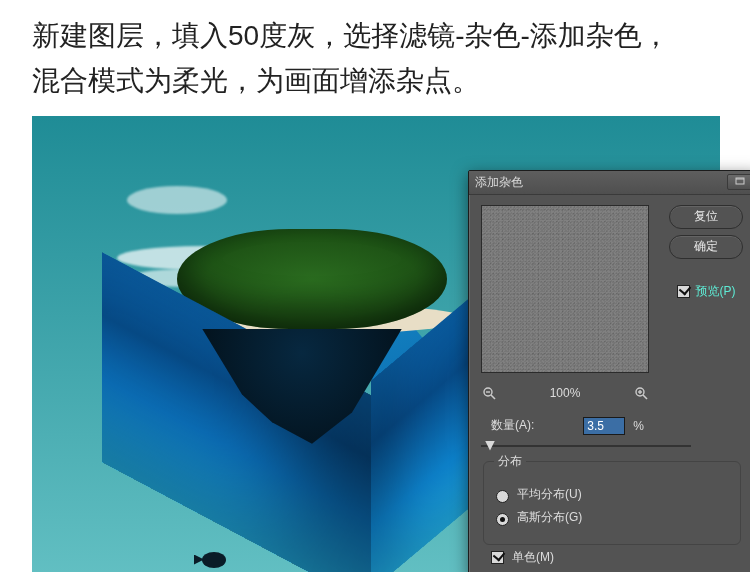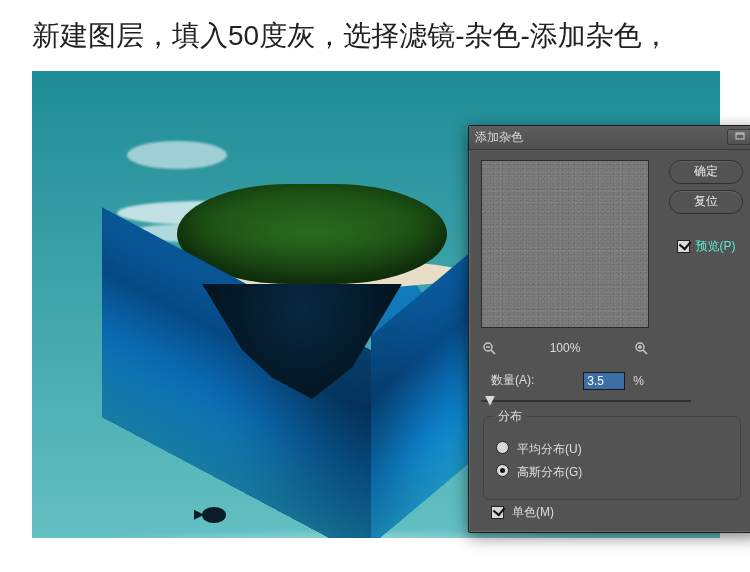--- a/index.html
+++ b/index.html
@@ -81,28 +81,29 @@
   .chk.checked::after { content:""; position:absolute; left:2px; top:-1px; width:8px; height:6px; border-left:2px solid #111; border-bottom:2px solid #111; transform:rotate(-50deg); }
   .radio { width:13px; height:13px; border-radius:50%; background:#d9d9d9; border:1px solid #222; position:relative; flex:0 0 auto; }
   .radio.checked::after { content:""; position:absolute; left:3px; top:3px; width:5px; height:5px; border-radius:50%; background:#111; }
   .amount-row { position:absolute; left: 22px; top: 222px; display:flex; align-items:center; gap:8px; color:#ddd; }
   .num-input { width: 42px; height:18px; background:#3b6ea5; color:#fff; border:1px solid #1a1a1a; padding:0 3px; text-align:left; font-size:12px;margin-left:41px; }
   .slider-wrap { position:absolute; left: 12px; top: 244px; width: 210px; height: 14px; }
   .slider-track { position:absolute; left:0; right:0; top:6px; height:2px; background:#333; }
   .slider-knob { position:absolute; left:4px; top:2px; width:10px; height:10px; background:#d9d9d9; clip-path: polygon(0 0,100% 0,50% 100%); cursor:pointer; }
   .group { position:absolute; left: 14px; top: 266px; width: 258px; border:1px solid #444; border-radius:6px; padding: 18px 12px 12px 12px; }
   .group-title { position:absolute; left:10px; top:-9px; background:#535353; padding:0 4px; color:#ddd; }
-  .radio-row { display:flex; align-items:flex-start; gap:8px; margin: 6px 0; color:#ddd; cursor:pointer; }
+  .radio-row { display:flex; align-items:flex-end; gap:8px; margin: 6px 0; color:#ddd; cursor:pointer; }
   .mono-row { position:absolute; left: 22px; top: 354px; display:flex; align-items:center; gap:8px; color:#ddd; cursor:pointer; }
 </style>
 </head>
 <body>
 
 <div class="instruction">
   <div>新建图层，填入50度灰，选择滤镜-杂色-添加杂色，</div>
+  <div>混合模式为柔光，为画面增添杂点。</div>
 </div>
 
 <div class="stage">
   <div class="canvas">
     <div class="sky-grad"></div>
     <div class="cloud cloud1"></div>
     <div class="cloud cloud2"></div>
     <div class="cloud cloud3"></div>
     <div class="floor"></div>
     <div class="cube-wrap">
@@ -148,22 +149,22 @@
           <svg width="14" height="14" viewBox="0 0 14 14">
             <circle cx="6" cy="6" r="4" fill="none" stroke="#ccc" stroke-width="1.4"></circle>
             <line x1="9" y1="9" x2="13" y2="13" stroke="#ccc" stroke-width="1.6"></line>
             <line x1="4" y1="6" x2="8" y2="6" stroke="#ccc" stroke-width="1.4"></line>
             <line x1="6" y1="4" x2="6" y2="8" stroke="#ccc" stroke-width="1.4"></line>
           </svg>
         </div>
       </div>
 
       <div class="right-col">
+        <div class="pill-btn">复位</div>
         <div class="pill-btn">确定</div>
-        <div class="pill-btn">复位</div>
         <div class="preview-check">
           <div class="chk checked"></div>
           <span><span>预览(P)</span></span>
         </div>
       </div>
 
       <div class="amount-row">
         <span>数量(A):</span>
         <input class="num-input" value="3.5" style="">
         <span>%</span>

